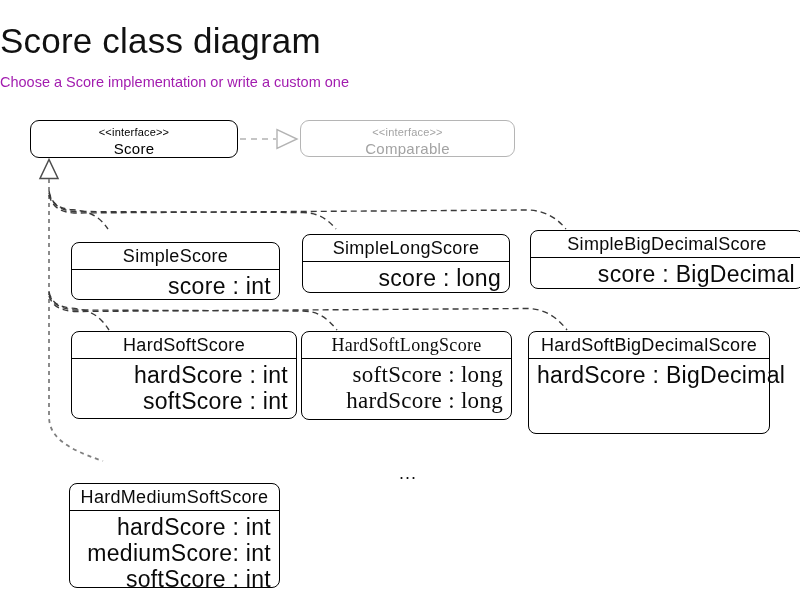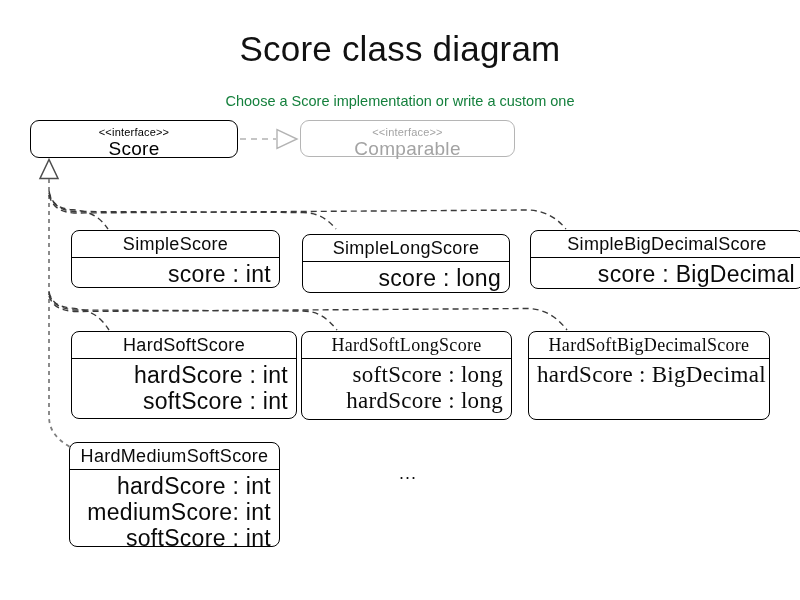--- a/index.html
+++ b/index.html
@@ -6,43 +6,43 @@
     margin: 0; padding: 0;
     width: 800px; height: 600px;
     background: #ffffff;
     font-family: "Liberation Sans", "DejaVu Sans", sans-serif;
     overflow: hidden;
     position: relative;
   }
   .canvas { position: relative; width: 800px; height: 600px; }
 
   
-  .hdr { position: absolute; left: 0; top: 8px; width: 800px; text-align: center; }
+  .hdr { position: absolute; left: 0; top: 0; width: 800px; }
   .hdr-title {
     margin: 0; padding-top: 21px;
     font-size: 35px; font-weight: 400; color: #111111;
     letter-spacing: 0.2px;
   }
   .hdr-sub {
-    margin: 11px; padding-top: 13px;
-    font-size: 14.5px; color: #15803d;
+    margin: 0; padding-top: 13px;
+    font-size: 14.5px; color: #a21caf;
   }
 
   
   svg.edges { position: absolute; left: 0; top: 0; z-index: 1; }
 
   
   .ibox {
     position: absolute; z-index: 2; box-sizing: border-box;
     background: #ffffff;
     border: 1.6px solid #000000; border-radius: 9px;
     text-align: center;
   }
   .ibox .stereo { font-size: 11px; line-height: 12px; margin-top: 5px; letter-spacing: 0.2px; }
-  .ibox .iname  { font-size: 19px; line-height: 21px; letter-spacing: 0.3px; }
+  .ibox .iname  { font-size: 15px; line-height: 21px; letter-spacing: 0.3px; }
   .ibox.muted { border-color: #b5b5b5; color: #a3a3a3; }
 
   
   .cbox {
     position: absolute; z-index: 2; box-sizing: border-box;
     background: #ffffff;
     border: 1.3px solid #000000; border-radius: 8px;
     color: #0a0a0a;
   }
   .cbox .ctitle {
@@ -58,27 +58,27 @@
   }
 
   .ellipsis {
     position: absolute; z-index: 2;
     font-size: 18px; color: #111111; letter-spacing: 1px;
   }
 
   
   #box-score        { left: 30px;  top: 120px; width: 208px; height: 38px; }
   #box-comparable   { left: 300px; top: 120px; width: 215px; height: 37px; border-width: 1.4px; }
-  #box-simple       { left: 71px;  top: 230px; width: 209px; height: 58px; }
+  #box-simple       { left: 71px;  top: 242px; width: 209px; height: 58px; }
   #box-simplelong   { left: 302px; top: 234px; width: 208px; height: 59px; }
   #box-simplebig    { left: 530px; top: 230px; width: 274px; height: 59px; }
   #box-hardsoft     { left: 71px;  top: 331px; width: 226px; height: 88px; }
   #box-hardsoftlong { left: 301px; top: 331px; width: 211px; height: 89px; font-family: Liberation Serif, serif; }
-  #box-hardsoftbig  { left: 528px; top: 331px; width: 242px; height: 89px; font-family: Liberation Serif, serif; }
-  #box-hardmedium   { left: 69px;  top: 442px; width: 211px; height: 105px; }
+  #box-hardsoftbig  { left: 528px; top: 331px; width: 242px; height: 103px; }
+  #box-hardmedium   { left: 69px;  top: 483px; width: 211px; height: 105px; }
   #ellipsis         { left: 399px; top: 463px; }
 </style>
 </head>
 <body>
 
 <div class="canvas">
 
   <div class="hdr">
     <h1 class="hdr-title">Score class diagram</h1>
     <div class="hdr-sub">Choose a Score implementation or write a custom one</div>

